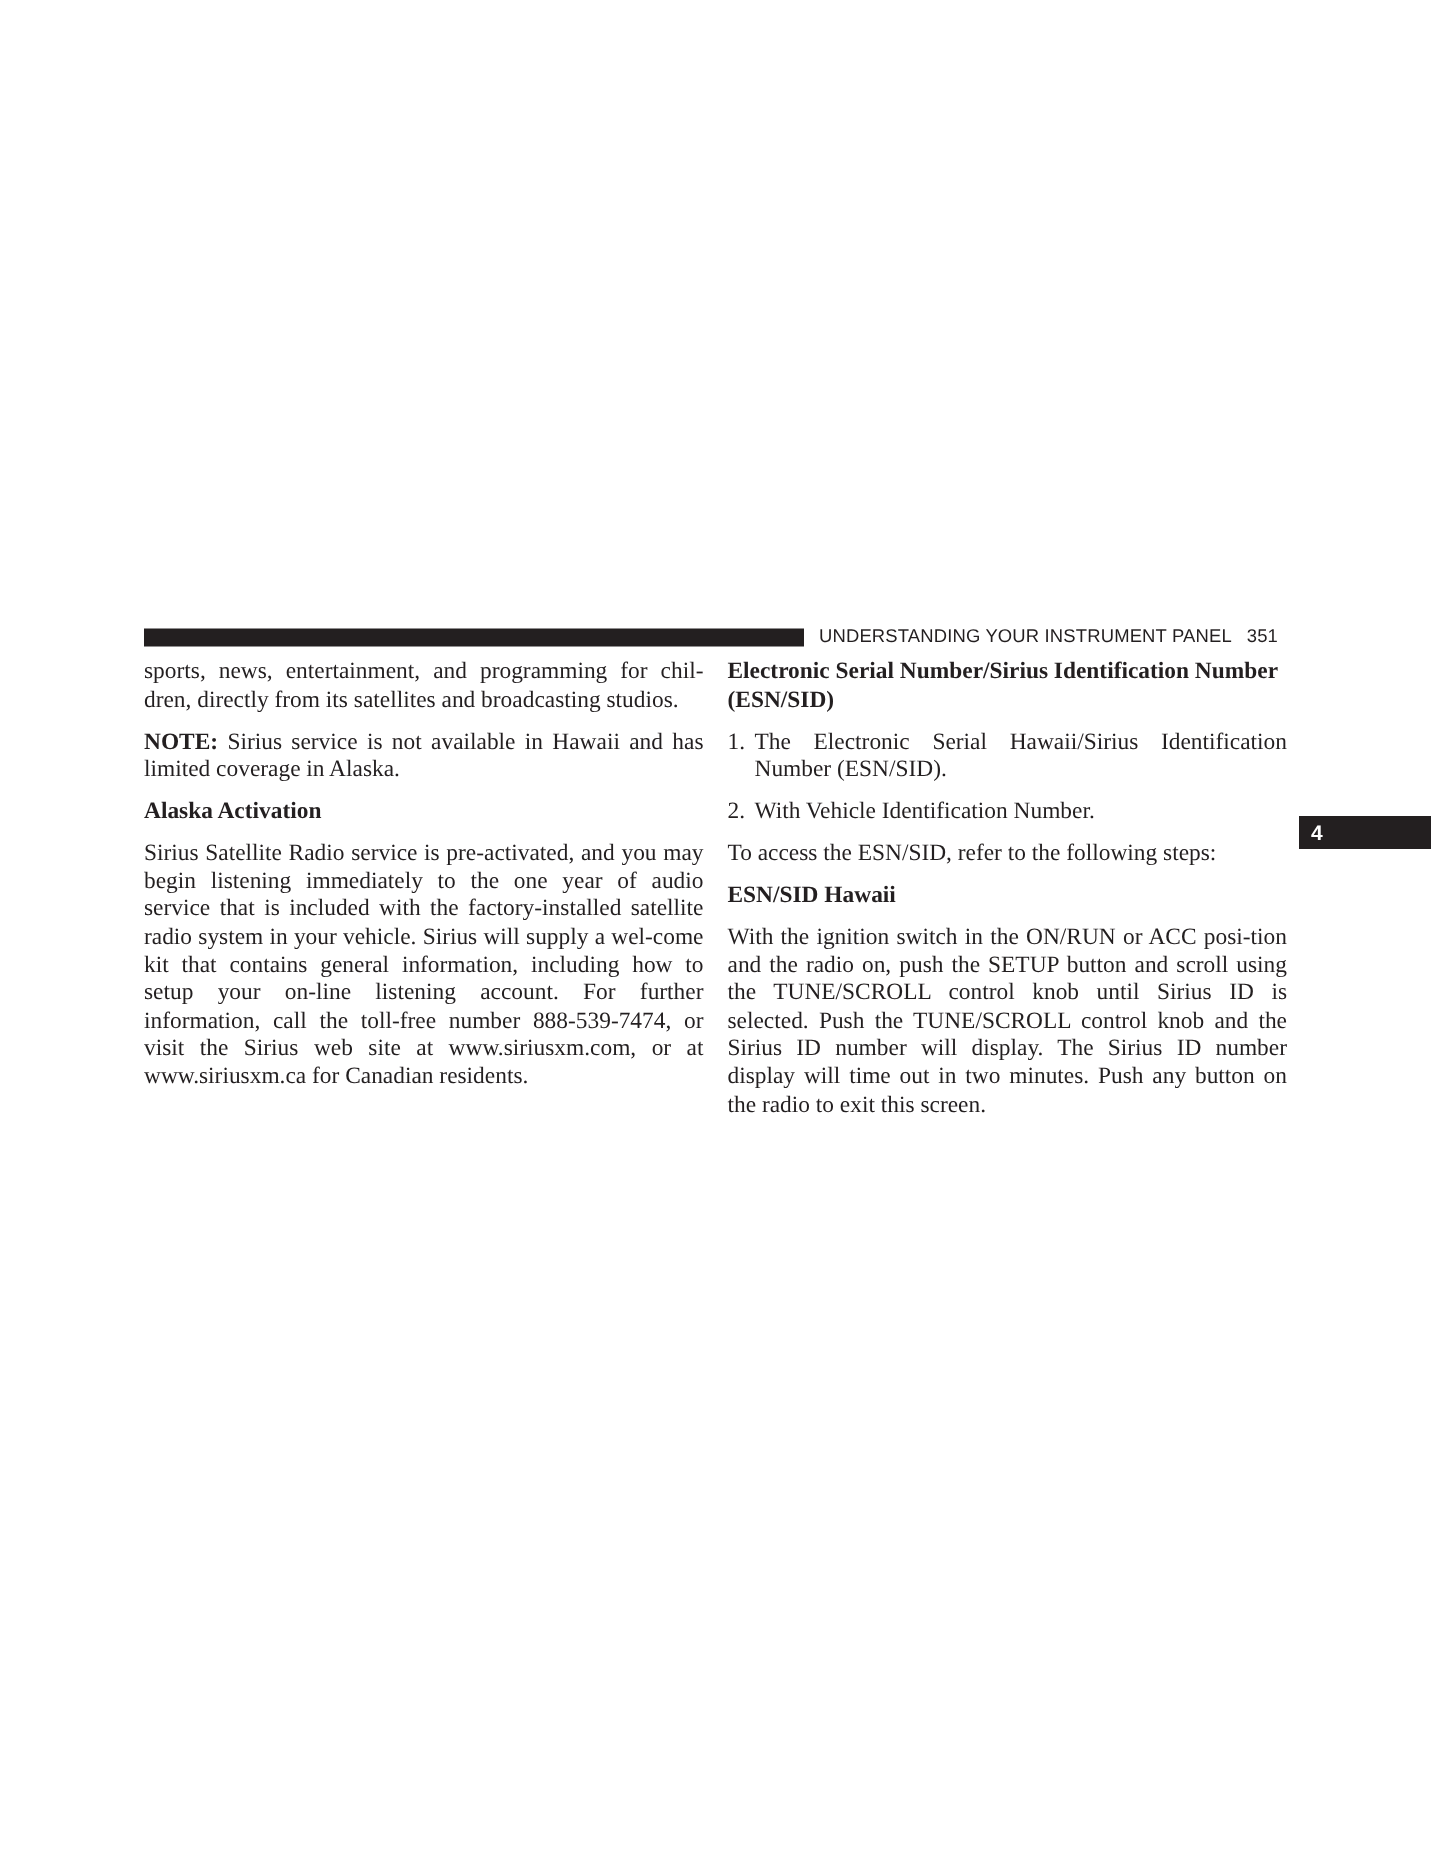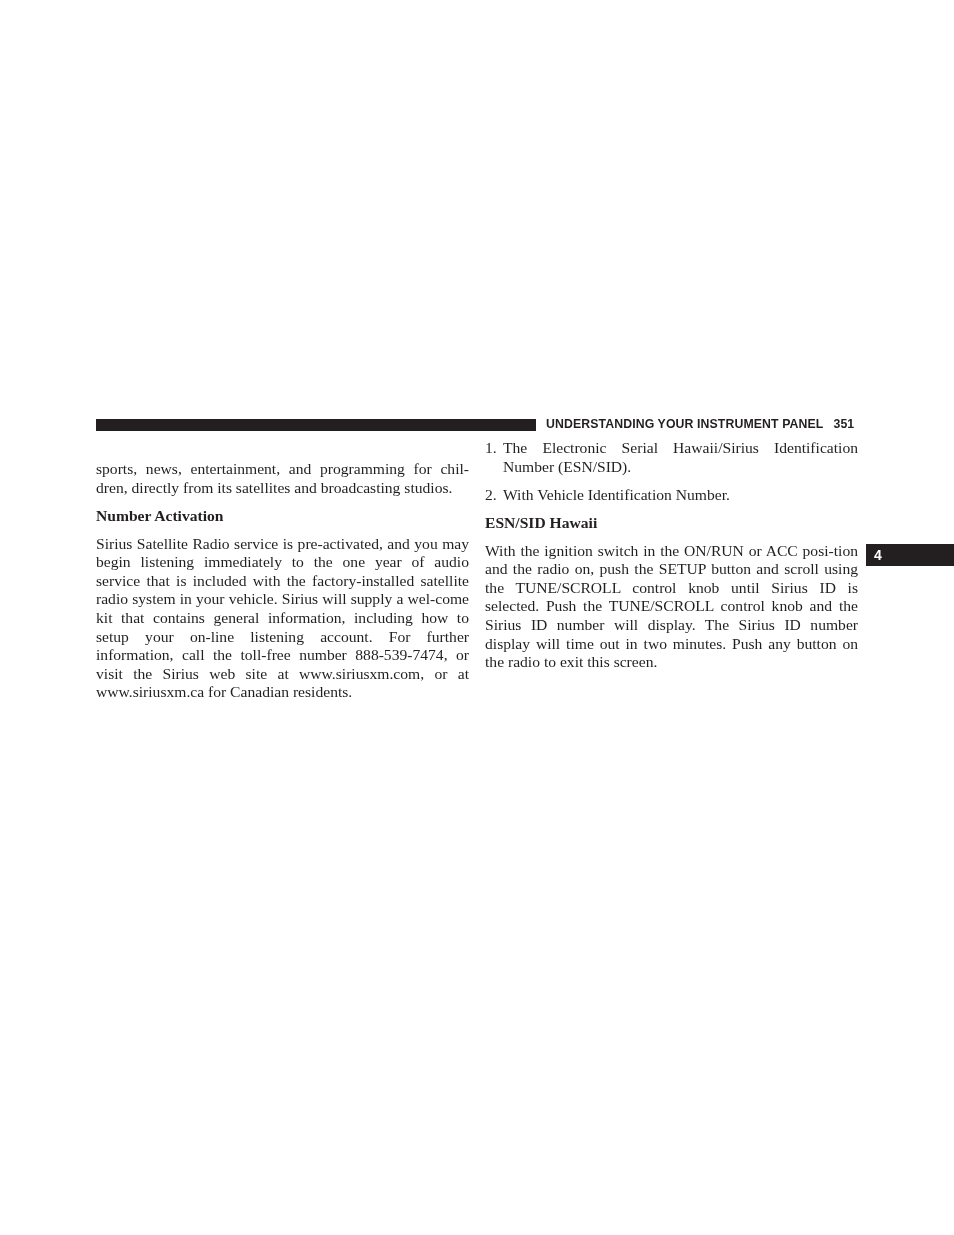--- a/index.html
+++ b/index.html
@@ -1,49 +1,52 @@
 <!DOCTYPE html>
 <html><head>
 <meta charset="utf-8">
 <style>
   html, body { margin:0; padding:0; background:#ffffff; }
   body { width:954px; height:1235px; position:relative; overflow:hidden; color:#231f20; }
   .header-bar { position:absolute; left:96px; top:419px; width:440px; height:12px; background:#231f20; }
-  .header-text { position:absolute; left:546px; top:417px; font-family:"Liberation Sans", sans-serif; font-weight:bold; font-size:12.3px; letter-spacing:0.1px; white-space:nowrap; }
+  .header-text { position:absolute; left:546px; top:417px; font-family:"Liberation Sans", sans-serif; font-weight:normal; font-size:12.3px; letter-spacing:0.1px; white-space:nowrap; }
   .header-text .pg { margin-left:10px; }
   .tab { position:absolute; left:866px; top:544px; width:88px; height:22px; background:#231f20; color:#fff; font-family:"Liberation Sans", sans-serif; font-weight:bold; font-size:14px; line-height:22px; box-sizing:border-box; padding-left:8px; }
   .col { position:absolute; font-family:"Liberation Serif", serif; font-size:15.6px; line-height:18.6px; }
-  .col.left { left:96px; top:460px; width:373px; }
+  .col.left { left:96px; top:439px; width:373px; }
   .col.right { left:485px; top:439px; width:373px; }
   p { margin:0 0 9.4px 0; text-align:justify; }
   h3 { margin:0 0 9.4px 0; font-size:15.6px; font-weight:bold; line-height:18.6px; }
   .li { display:flex; margin:0 0 9.4px 0; text-align:justify; }
   .li .num { width:18px; flex:none; }
   .li .txt { flex:1; }
   b { font-weight:bold; }
 </style>
 </head>
 <body>
 
 <div class="header-bar"></div>
 <div class="header-text">
   <span>UNDERSTANDING YOUR INSTRUMENT PANEL</span><span class="pg">351</span>
 </div>
 <div class="tab">4</div>
 
 <div class="col left">
   <p>sports, news, entertainment, and programming for chil-dren, directly from its satellites and broadcasting studios.</p>
-  <h3>Number Activation</h3>
+  <p><b>NOTE:</b><span> Sirius service is not available in Hawaii and has limited coverage in Alaska.</span></p>
+  <h3>Alaska Activation</h3>
   <p>Sirius Satellite Radio service is pre-activated, and you may begin listening immediately to the one year of audio service that is included with the factory-installed satellite radio system in your vehicle. Sirius will supply a wel-come kit that contains general information, including how to setup your on-line listening account. For further information, call the toll-free number 888-539-7474, or visit the Sirius web site at www.siriusxm.com, or at www.siriusxm.ca for Canadian residents.</p>
 </div>
 
 <div class="col right">
+  <h3>Electronic Serial Number/Sirius Identification Number (ESN/SID)</h3>
   <div class="li">
     <span class="num">1.</span>
     <span class="txt">The Electronic Serial Hawaii/Sirius Identification Number (ESN/SID).</span>
   </div>
   <div class="li">
     <span class="num">2.</span>
     <span class="txt">With Vehicle Identification Number.</span>
   </div>
+  <p>To access the ESN/SID, refer to the following steps:</p>
   <h3>ESN/SID Hawaii</h3>
   <p>With the ignition switch in the ON/RUN or ACC posi-tion and the radio on, push the SETUP button and scroll using the TUNE/SCROLL control knob until Sirius ID is selected. Push the TUNE/SCROLL control knob and the Sirius ID number will display. The Sirius ID number display will time out in two minutes. Push any button on the radio to exit this screen.</p>
 </div>
 
 </body></html>

